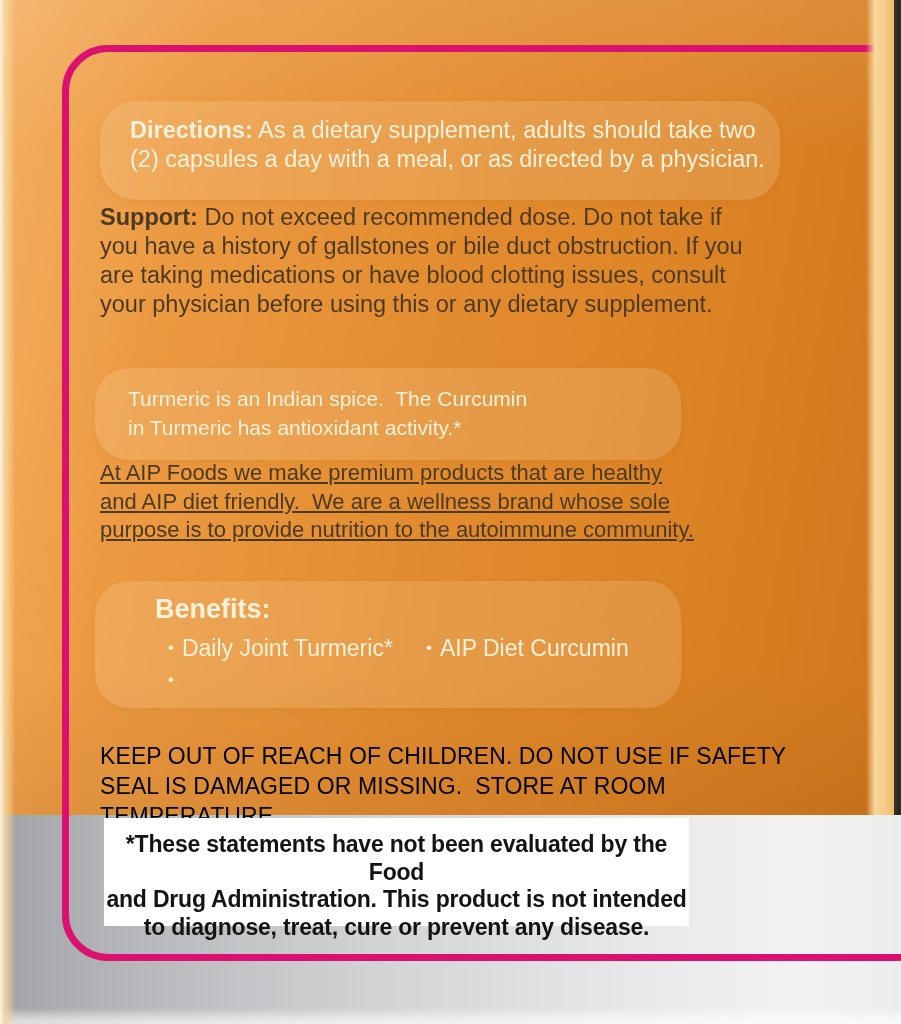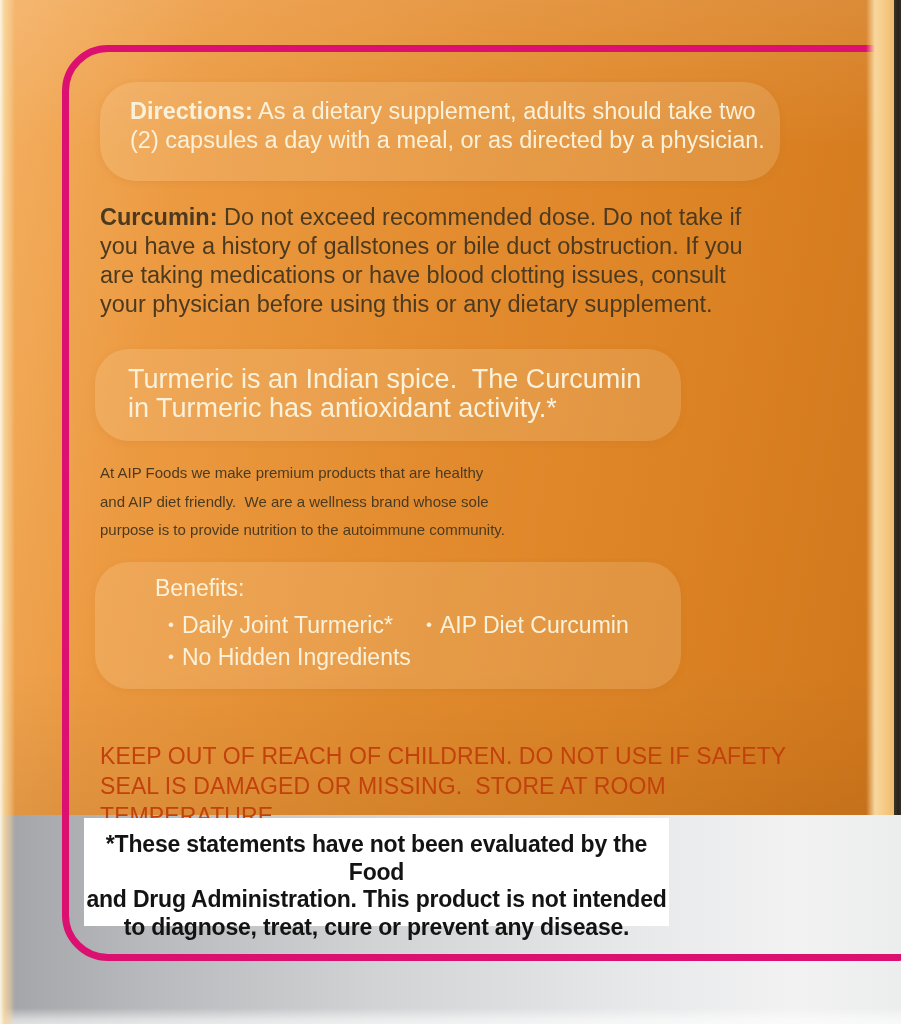--- a/index.html
+++ b/index.html
@@ -43,48 +43,49 @@
     position:absolute;left:62px;top:45px;width:880px;height:916px;
     border:7px solid #DB1070;border-radius:46px;
     box-sizing:border-box;z-index:4;
   }
   
   .content{position:absolute;left:0;top:0;width:901px;height:1024px;z-index:3;}
   .rounded-box{
     position:absolute;border-radius:36px;
     background:rgba(255,243,214,0.16);
     box-shadow:0 2px 7px rgba(160,90,10,0.10);
+    margin-top:19px;
   }
   .txt{white-space:pre-wrap;margin:0;}
   .light-txt{color:#FAF1DA;}
   .dark-txt{color:#4C3A20;}
   .bold{font-weight:bold;}
 
   .directions-box{left:100px;top:82px;width:680px;height:99px;}
   .directions-box .txt{padding:15px 0 0 30px;font-size:23.5px;line-height:29px;}
 
   .caution-para{position:absolute;left:100px;top:203px;width:680px;font-size:23.5px;line-height:29px;}
 
   .turmeric-box{left:95px;top:349px;width:586px;height:92px;border-radius:34px;}
-  .turmeric-box .txt{padding:16px 0 0 33px;font-size:27px;line-height:29px;}
+  .turmeric-box .txt{padding:16px 0 0 33px;font-size:21px;line-height:29px;}
 
-  .about-para{position:absolute;left:100px;top:459px;width:700px;font-size:15px;line-height:28.5px;}
+  .about-para{position:absolute;left:100px;top:459px;width:700px;font-size:22px;line-height:28.5px;text-decoration:underline;}
 
   .benefits-box{left:95px;top:562px;width:586px;height:127px;border-radius:34px;}
-  .benefits-heading{margin:13px 0 0 60px;font-size:23px;font-weight:normal;}
+  .benefits-heading{margin:13px 0 0 60px;font-size:27px;font-weight:bold;}
   .benefits-cols{display:flex;margin:7px 0 0 73px;}
   .benefits-col{list-style:none;margin:0;padding:0;}
   .benefits-col.first{width:258px;}
   .benefit-item{display:flex;font-size:23px;line-height:32px;color:#FAF1DA;}
   .bullet-dot{margin-right:8px;font-size:17px;line-height:32px;}
 
-  .warning-para{position:absolute;left:100px;top:741px;width:740px;font-size:23px;line-height:30px;color:#c2410c;letter-spacing:0.1px;}
+  .warning-para{position:absolute;left:100px;top:741px;width:740px;font-size:23px;line-height:30px;color:#000000;letter-spacing:0.1px;}
 
   .fda-box{
-    position:absolute;left:84px;top:818px;width:585px;height:108px;
+    position:absolute;left:104px;top:818px;width:585px;height:108px;
     background:#FFFFFF;box-sizing:border-box;
   }
   .fda-box .txt{
     padding-top:13px;text-align:center;
     font-size:23px;line-height:27.5px;font-weight:bold;color:#131313;
     letter-spacing:-0.2px;
   }
 </style>
 </head>
 <body>
@@ -97,21 +98,21 @@
   <div class="left-edge-highlight"></div>
   <div class="pink-frame"></div>
 
   <div class="content">
 
     <div class="rounded-box directions-box">
         <p class="txt light-txt"><span class="bold">Directions:</span><span> As a dietary supplement, adults should take two
 (2) capsules a day with a meal, or as directed by a physician.</span></p>
       </div>
 
-    <p class="txt dark-txt caution-para"><span class="bold">Curcumin:</span><span> Do not exceed recommended dose. Do not take if
+    <p class="txt dark-txt caution-para"><span class="bold">Support:</span><span> Do not exceed recommended dose. Do not take if
 you have a history of gallstones or bile duct obstruction. If you
 are taking medications or have blood clotting issues, consult
 your physician before using this or any dietary supplement.</span></p>
 
     <div class="rounded-box turmeric-box">
         <p class="txt light-txt">Turmeric is an Indian spice.  The Curcumin
 in Turmeric has antioxidant activity.*</p>
       </div>
 
     <p class="txt dark-txt about-para">At AIP Foods we make premium products that are healthy
@@ -121,21 +122,20 @@
     <div class="rounded-box benefits-box">
       <p class="txt light-txt benefits-heading">Benefits:</p>
       <div class="benefits-cols">
         <ul class="benefits-col first">
           <li class="benefit-item">
               <span class="bullet-dot">•</span>
               <span>Daily Joint Turmeric*</span>
             </li>
           <li class="benefit-item">
               <span class="bullet-dot">•</span>
-              <span>No Hidden Ingredients</span>
             </li>
         </ul>
         <ul class="benefits-col">
           <li class="benefit-item">
               <span class="bullet-dot">•</span>
               <span>AIP Diet Curcumin</span>
             </li>
         </ul>
       </div>
     </div>

